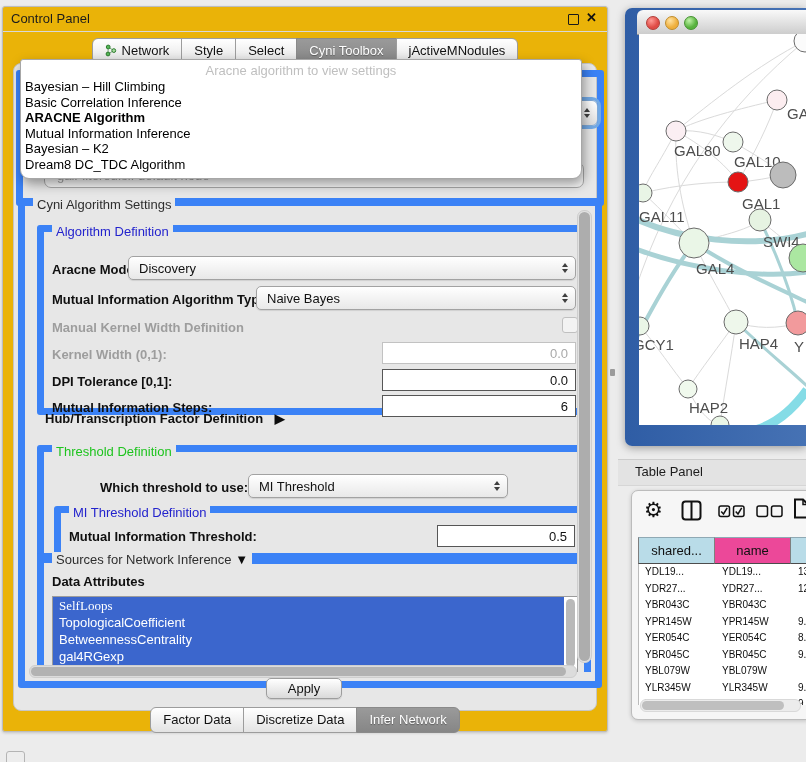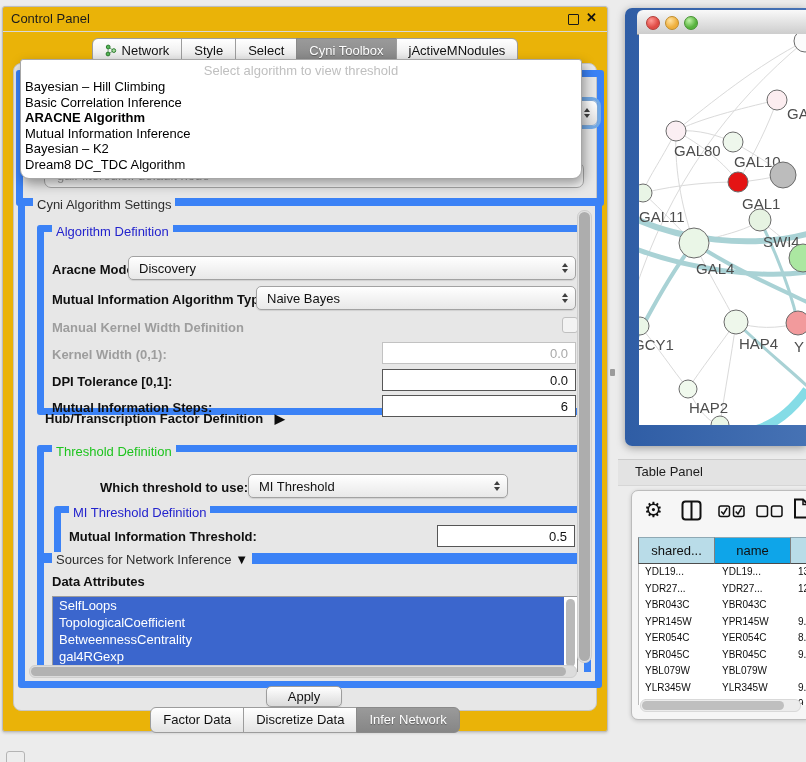--- a/index.html
+++ b/index.html
@@ -80,21 +80,21 @@
   
   #attr-list{position:absolute;left:8px;top:36px;width:524px;height:74px;background:#fff;
     border:1px solid #9c9c9c;overflow:hidden;}
   .attr-item{height:17px;line-height:17px;font-size:13px;color:#fff;background:#3b66cd;
     padding-left:6px;margin-right:13px;}
   #attr-vsb{position:absolute;right:1px;top:1px;bottom:1px;width:11px;background:#fff;}
   #attr-vsb .thumb{position:absolute;left:1px;right:1px;top:1px;height:68px;background:#b9b9b9;border-radius:5px;}
 
   .btn{position:absolute;font-size:13px;color:#111;text-align:center;
     border:1px solid #9d9d9d;border-radius:5px;background:linear-gradient(#ffffff,#dadada);
-    padding:2px 0;box-shadow:0 1px 1px rgba(0,0,0,.12);margin-top:8px;}
+    padding:2px 0;box-shadow:0 1px 1px rgba(0,0,0,.12);}
 
   .disc-arrow{font-size:13px;color:#0d0d0d;}
 
   
   #net-window{position:absolute;left:625px;top:8px;width:181px;height:438px;
     background:linear-gradient(90deg,#2f5da5,#4672b4);border-radius:7px 0 0 7px;
     box-shadow:0 2px 9px rgba(0,0,0,.35);}
   #net-titlebar{position:absolute;left:12px;top:2px;right:0;height:24px;
     background:linear-gradient(#f9f9f9,#cdcdcd);border-radius:6px 0 0 0;border-bottom:1px solid #979797;}
   .light{position:absolute;top:6px;width:12px;height:12px;border-radius:50%;}
@@ -179,21 +179,21 @@
       <div id="hidden-fs" class="fs"></div>
       <div id="focused-combo-frag">
         <span class="spin">
             <i class="up"></i>
             <i class="dn"></i>
           </span>
       </div>
       <div id="hidden-combo">galFiltered.sif default node</div>
 
       <div id="algo-dropdown">
-        <div class="dd-header">Select algorithm to view threshold</div>
+        <div class="dd-header">Aracne algorithm to view settings</div>
         <div id="dd-items">
             <div class="dd-item">Bayesian – Hill Climbing</div>
             <div class="dd-item">Basic Correlation Inference</div>
             <div class="dd-item bold">ARACNE Algorithm</div>
             <div class="dd-item">Mutual Information Inference</div>
             <div class="dd-item">Bayesian – K2</div>
             <div class="dd-item">Dream8 DC_TDC Algorithm</div>
           </div>
       </div>
 
@@ -251,21 +251,21 @@
         </div>
 
         <div class="fs" style="left:12px;top:348px;width:540px;height:112px;border-bottom:none;border-radius:3px 3px 0 0;">
           <span class="legend">
             <span>Sources for Network Inference</span>
             <span class="disc-arrow">▼</span>
           </span>
           <span class="lbl" style="left:8px;top:14px;">Data Attributes</span>
           <div id="attr-list">
             <div id="attr-items">
-                <div class="attr-item" style="background: rgb(59, 102, 205);">SelfLoops</div>
+                <div class="attr-item" style="background: rgb(59, 102, 205); font-family: Liberation Serif, serif;">SelfLoops</div>
                 <div class="attr-item" style="background: rgb(59, 102, 205);">TopologicalCoefficient</div>
                 <div class="attr-item" style="background: rgb(59, 102, 205);">BetweennessCentrality</div>
                 <div class="attr-item" style="background: rgb(59, 102, 205);">gal4RGexp</div>
               </div>
             <div id="attr-vsb">
                 <div class="thumb"></div>
               </div>
           </div>
         </div>
 
@@ -393,21 +393,21 @@
     <span class="ticon" id="doc-ic">
       <svg width="17" height="21" viewBox="0 0 17 21">
           <path d="M2,1.5 H10 L15,6.5 V19.5 H2 Z" fill="none" stroke="#111" stroke-width="2"></path>
           <path d="M10,1.5 V6.5 H15" fill="none" stroke="#111" stroke-width="1.5"></path>
         </svg>
     </span>
 
     <div id="tbl">
       <div id="tbl-head">
           <div class="th c0" style="background: rgb(185, 220, 232);">shared...</div>
-          <div class="th c1" style="background: #0ea5e9; text-align: center;">name</div>
+          <div class="th c1" style="background: #ec4899; text-align: center;">name</div>
           <div class="th c2" style="background: rgb(185, 220, 232);">A</div>
         </div>
       <div id="tbl-body">
           <div class="tr">
             <div class="td c0">YDL19...</div>
             <div class="td c1">YDL19...</div>
             <div class="td c2">13</div>
           </div>
           <div class="tr">
             <div class="td c0">YDR27...</div>

